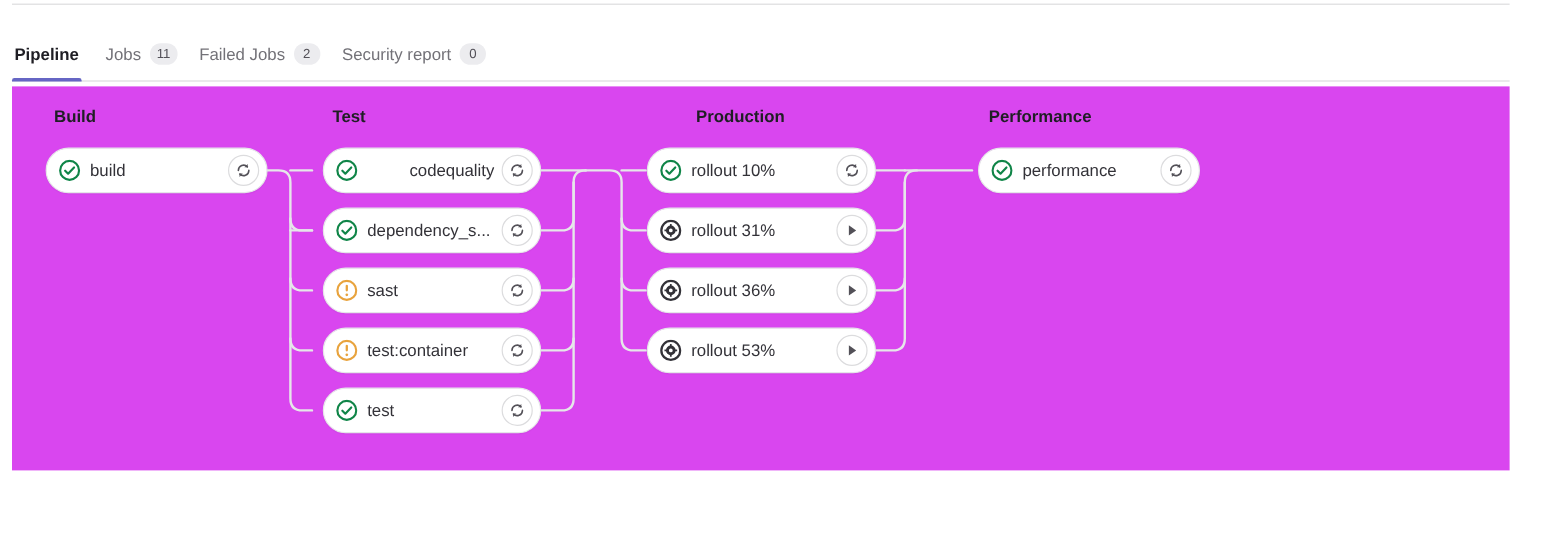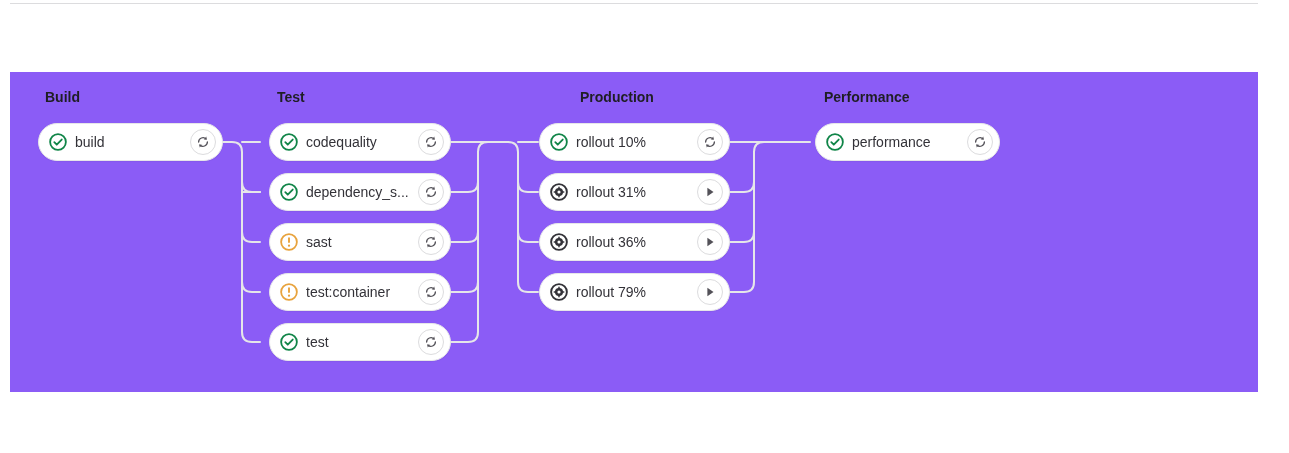--- a/index.html
+++ b/index.html
@@ -75,21 +75,21 @@
     font-size: 11px;
     font-weight: normal;
     line-height: 1;
   }
 
   
   .canvas {
     position: absolute;
     left: 10px; top: 72px;
     width: 1248px; height: 320px;
-    background: #8b5cf6;
+    background: #d946ef;
     overflow: hidden;
   }
   .connectors {
     position: absolute;
     left: 0; top: 0;
     width: 1248px; height: 320px;
     pointer-events: none;
   }
 
   
@@ -145,20 +145,41 @@
   }
   .job-action svg { display: block; }
 </style>
 </head>
 <body>
 
 <div id="root">
 
   <div class="top-rule"></div>
 
+  <div class="tabbar">
+    <div class="tabbar-underline"></div>
+    <div id="tabs-host">
+        <div class="tab active" style="left: 10px;">
+          <span>Pipeline</span>
+          <span class="tab-accent"></span>
+        </div>
+        <div class="tab" style="left: 86px;">
+          <span>Jobs</span>
+          <span class="badge">11</span>
+        </div>
+        <div class="tab" style="left: 164px;">
+          <span>Failed Jobs</span>
+          <span class="badge">2</span>
+        </div>
+        <div class="tab" style="left: 283px;">
+          <span>Security report</span>
+          <span class="badge">0</span>
+        </div>
+      </div>
+  </div>
 
   <div class="canvas">
 
     <svg class="connectors" viewBox="0 0 1248 320" width="1248" height="320" fill="none">
       <g stroke="#e6e6e9" stroke-width="2" fill="none" stroke-linecap="round">
 
         <path d="M204,70 L222,70 Q232,70 232,80 L232,260 Q232,270 242,270 L250,270"></path>
         <path d="M232,70 L250,70"></path>
         <path d="M232,120 Q242,120 242,120 L250,120"></path>
         <path d="M232,110 Q232,120 242,120 L250,120"></path>
@@ -197,21 +218,21 @@
                 <path d="M13 8a5 5 0 0 1-8.6 3.4" fill="none" stroke="#535158" stroke-width="1.5" stroke-linecap="round"></path>
                 <path d="M3 8a5 5 0 0 1 8.6-3.4" fill="none" stroke="#535158" stroke-width="1.5" stroke-linecap="round"></path>
                 <path d="M11.9 1.8 L11.9 5.0 L8.8 5.0 Z" fill="#535158"></path>
                 <path d="M4.1 14.2 L4.1 11.0 L7.2 11.0 Z" fill="#535158"></path>
               </svg>
             </button>
           </div>
         </div>
         <div class="stage">
           <div class="stage-title" style="left: 267px;">Test</div>
-          <div class="job" style="left: 259px; top: 51px; width: 182px;">
+          <div class="job" style="left: 259px; top: 51px; width: 182px; text-align: right;">
             <svg viewBox="0 0 16 16" width="18" height="18" class="job-status">
               <circle cx="8" cy="8" r="7" fill="none" stroke="#108548" stroke-width="1.6"></circle>
               <path d="M4.7 8.2 L6.9 10.4 L11.3 5.8" fill="none" stroke="#108548" stroke-width="1.6" stroke-linecap="round" stroke-linejoin="round"></path>
             </svg>
             <span class="job-name">codequality</span>
             <button class="job-action">
               <svg viewBox="0 0 16 16" width="14" height="14">
                 <path d="M13 8a5 5 0 0 1-8.6 3.4" fill="none" stroke="#535158" stroke-width="1.5" stroke-linecap="round"></path>
                 <path d="M3 8a5 5 0 0 1 8.6-3.4" fill="none" stroke="#535158" stroke-width="1.5" stroke-linecap="round"></path>
                 <path d="M11.9 1.8 L11.9 5.0 L8.8 5.0 Z" fill="#535158"></path>
@@ -333,21 +354,21 @@
           </div>
           <div class="job" style="left: 529px; top: 201px; width: 191px;">
             <svg viewBox="0 0 16 16" width="18" height="18" class="job-status">
               <circle cx="8" cy="8" r="7" fill="none" stroke="#333238" stroke-width="1.7"></circle>
               <path fill="#333238" d="M8 4.4a3.6 3.6 0 1 0 0 7.2 3.6 3.6 0 0 0 0-7.2zm0 2.2a1.4 1.4 0 1 1 0 2.8 1.4 1.4 0 0 1 0-2.8z"></path>
               <rect x="7.35" y="3.3" width="1.3" height="2.1" fill="#333238"></rect>
               <rect x="7.35" y="10.6" width="1.3" height="2.1" fill="#333238"></rect>
               <rect x="3.3" y="7.35" width="2.1" height="1.3" fill="#333238"></rect>
               <rect x="10.6" y="7.35" width="2.1" height="1.3" fill="#333238"></rect>
             </svg>
-            <span class="job-name">rollout 79%</span>
+            <span class="job-name">rollout 53%</span>
             <button class="job-action">
               <svg viewBox="0 0 16 16" width="14" height="14">
                 <path d="M5 3.2 L12 8 L5 12.8 Z" fill="#535158"></path>
               </svg>
             </button>
           </div>
         </div>
         <div class="stage">
           <div class="stage-title" style="left: 814px;">Performance</div>
           <div class="job" style="left: 805px; top: 51px; width: 185px;">

